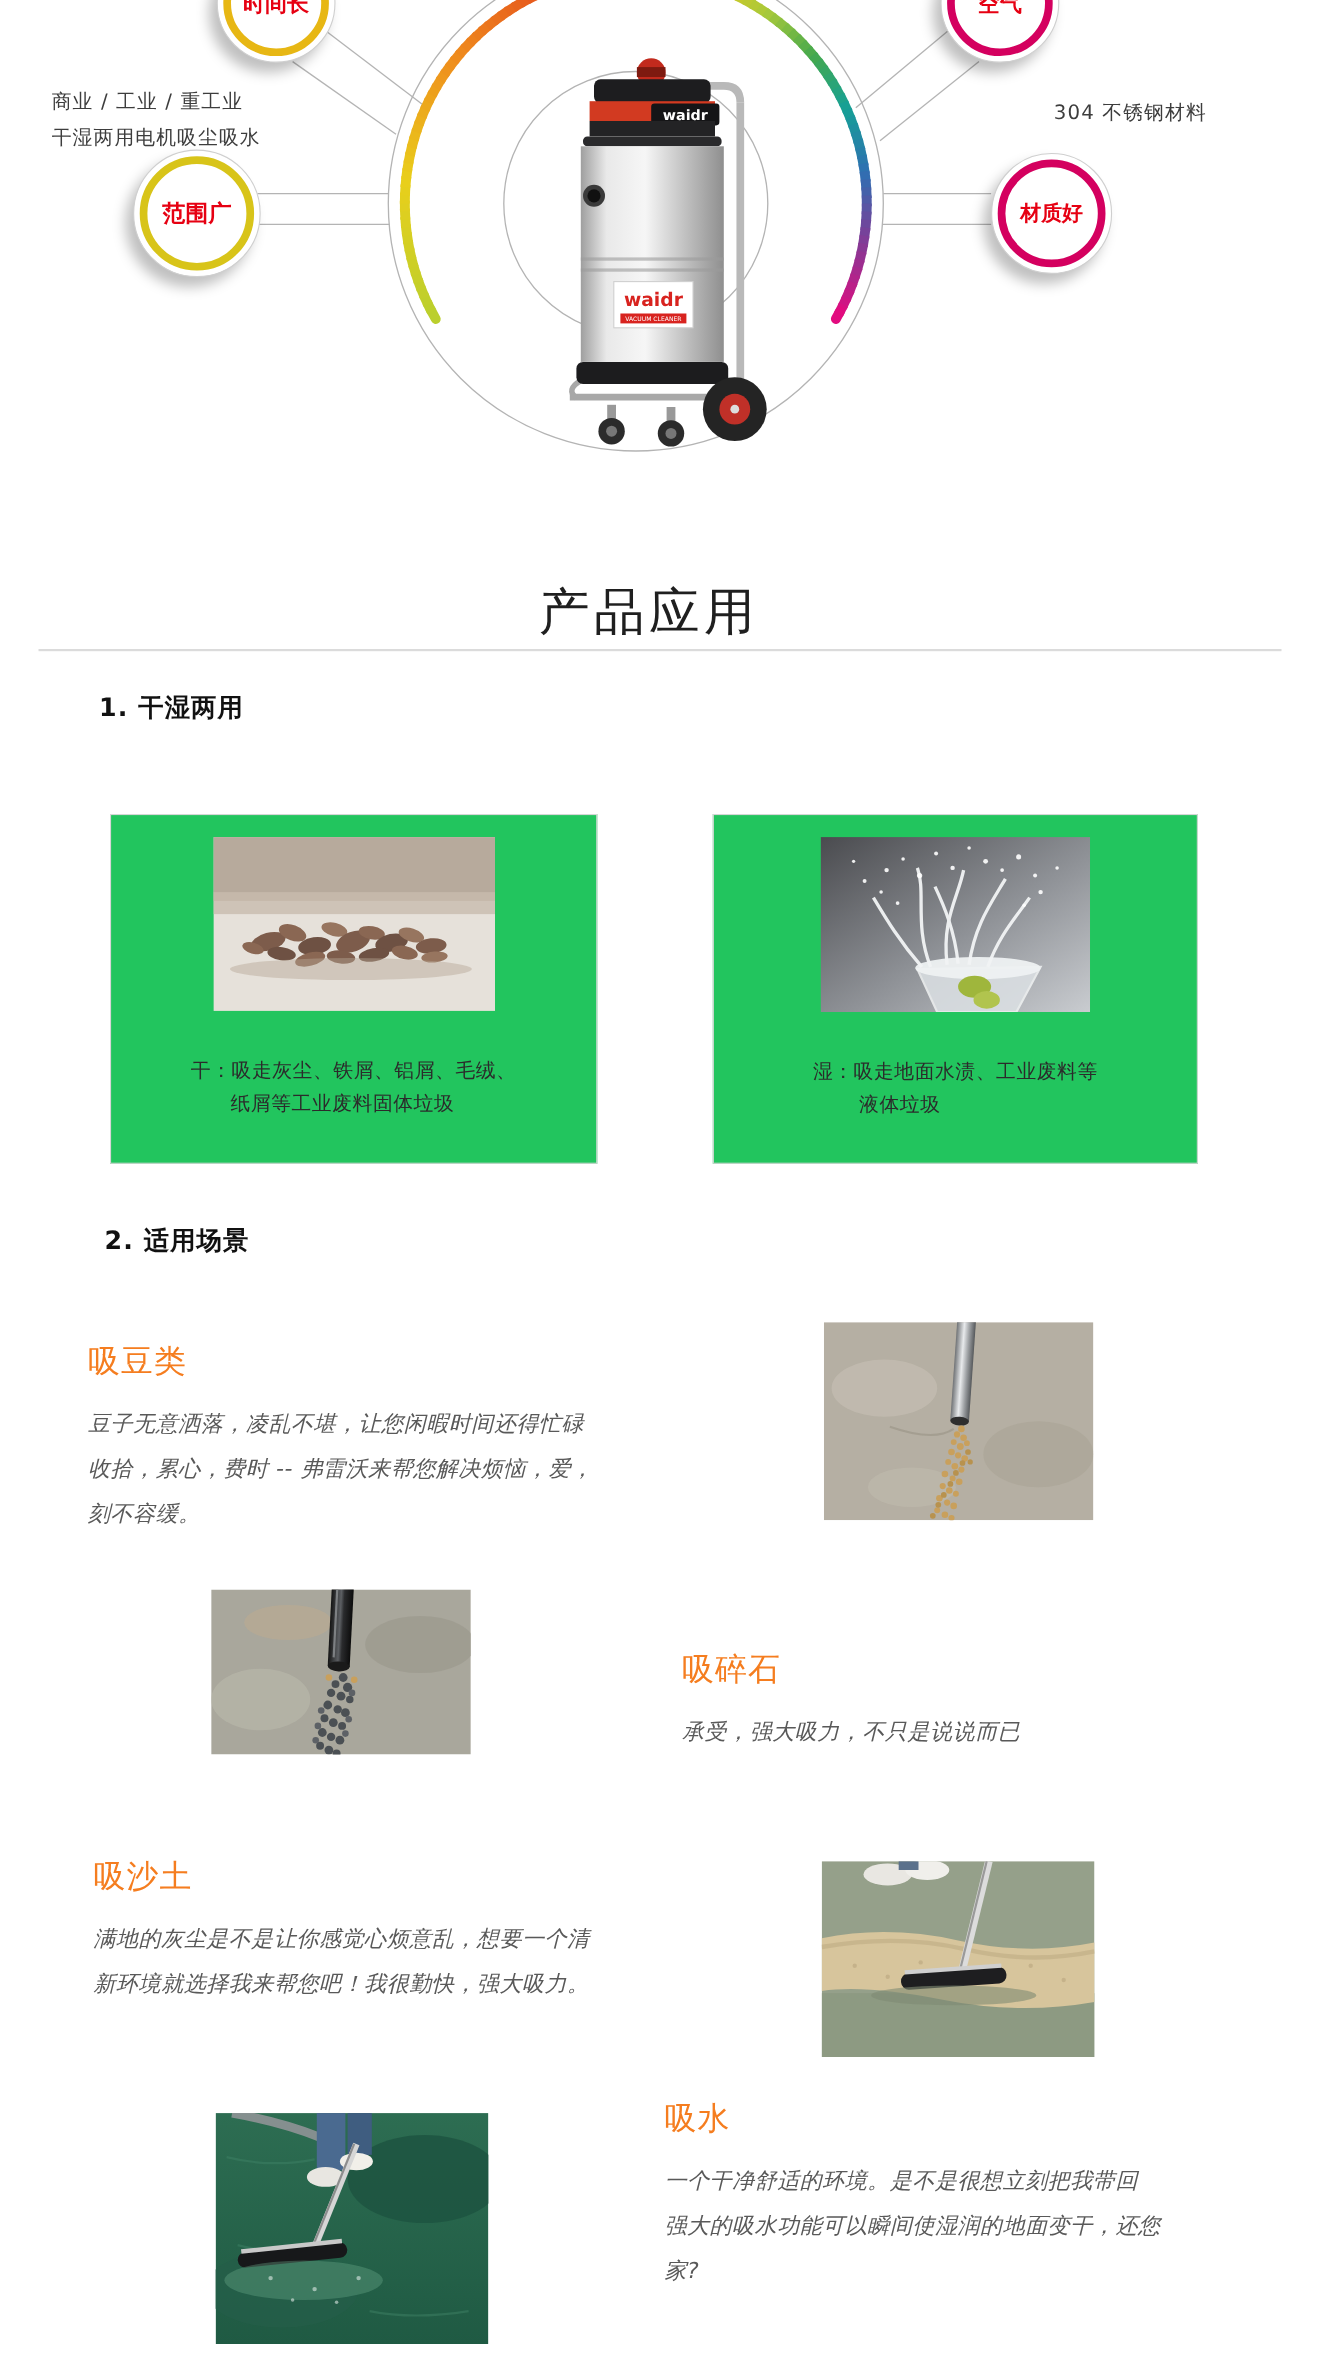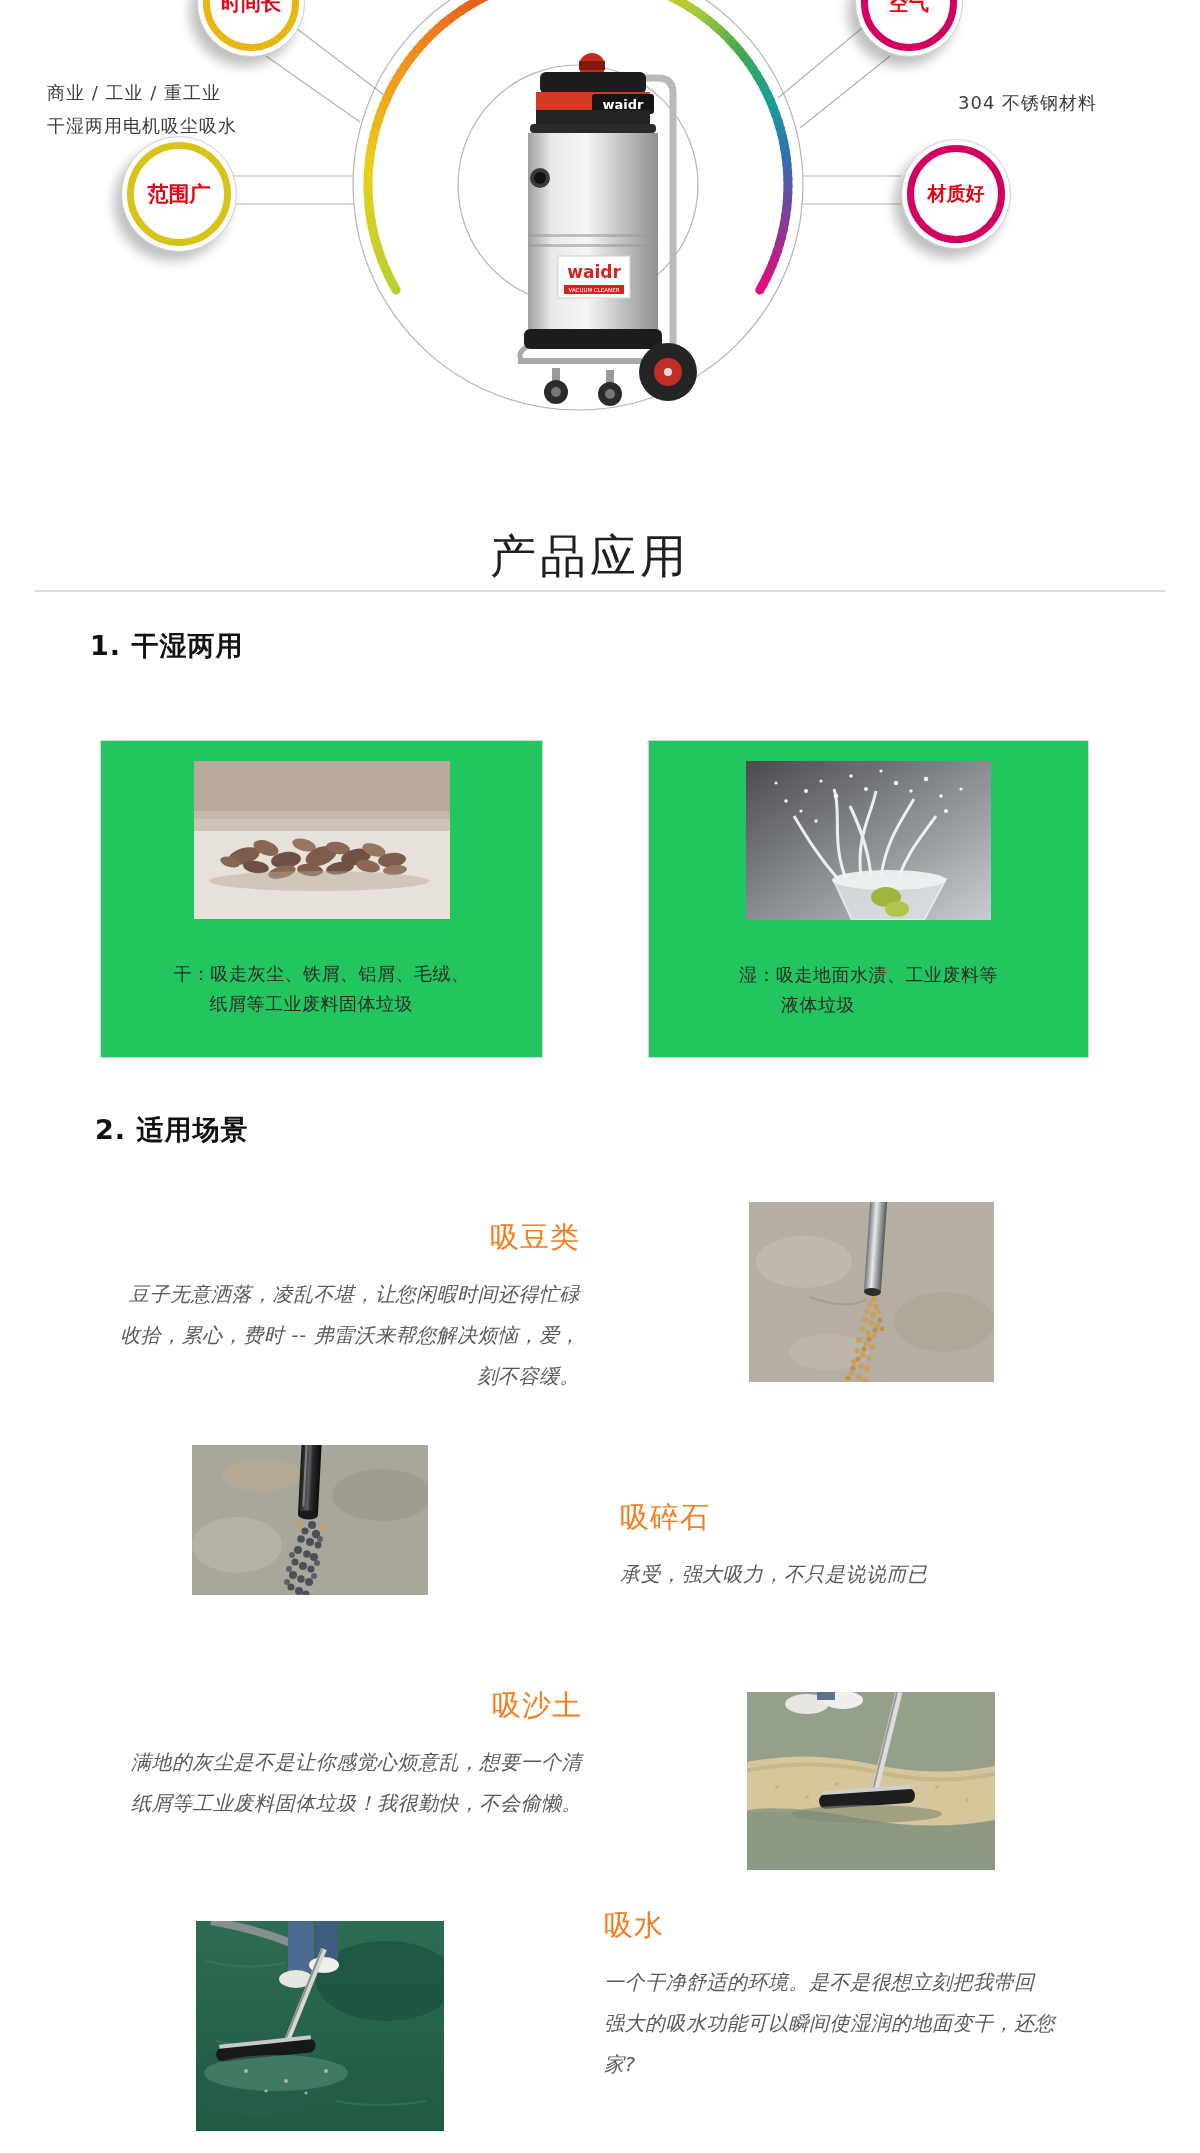--- a/index.html
+++ b/index.html
@@ -25,38 +25,38 @@
   #note-left{left:47px;top:76px;}
   #note-right{left:958px;top:86px;}
 
   #product{position:absolute;left:500px;top:48px;}
 
   
   #main-title{position:absolute;left:0;top:526px;width:1180px;text-align:center;
               font-size:46px;color:#1f1f1f;letter-spacing:4px;font-weight:500;}
   #title-rule{position:absolute;left:35px;top:590px;width:1130px;height:2px;background:#dbdbdb;}
 
-  .sec-heading{position:absolute;font-size:27px;font-weight:bold;color:#111;letter-spacing:1px;}
+  .sec-heading{position:absolute;font-size:23px;font-weight:bold;color:#111;letter-spacing:1px;}
   #heading-1{left:90px;top:628px;}
   #heading-2{left:95px;top:1112px;}
 
   
   .card{position:absolute;border:1px solid #d6d6d6;background:#22c55e;}
   #card-dry{left:100px;top:740px;width:441px;height:316px;}
   #card-wet{left:648px;top:740px;width:439px;height:316px;}
   .card .photo{display:block;margin:20px auto 0 auto;}
   .card .caption{margin-top:40px;font-size:18px;color:#2b2b2b;line-height:30px;
                  width:fit-content;margin-left:auto;margin-right:auto;letter-spacing:.5px;}
   .card .cap2{padding-left:42px;}
   #card-dry .cap2{padding-left:36px;}
 
   
   .scene-title{font-size:29px;color:#f57d1f;letter-spacing:1px;}
   .scene-para{margin-top:16px;font-size:20px;color:#595959;line-height:41px;letter-spacing:.5px;font-style:italic;}
-  .t-right{text-align:right;}
+  .t-right{}
   .t-left{text-align:left;}
   #scene-text-1{position:absolute;left:80px;top:1218px;width:500px;}
   #scene-text-2{position:absolute;left:620px;top:1498px;width:445px;}
   #scene-text-3{position:absolute;left:85px;top:1686px;width:497px;}
   #scene-text-4{position:absolute;left:604px;top:1906px;width:470px;}
 
   .scene-photo{position:absolute;}
   #photo-beans{left:749px;top:1202px;}
   #photo-gravel{left:192px;top:1445px;}
   #photo-sand{left:747px;top:1692px;}
@@ -471,21 +471,21 @@
     <div class="scene-title">吸碎石</div>
     <div class="scene-para">
       <div>承受，强大吸力，不只是说说而已</div>
     </div>
   </div>
 
   <div id="scene-text-3" class="t-right">
     <div class="scene-title">吸沙土</div>
     <div class="scene-para">
       <div>满地的灰尘是不是让你感觉心烦意乱，想要一个清</div>
-      <div>纸屑等工业废料固体垃圾！我很勤快，不会偷懒。</div>
+      <div>新环境就选择我来帮您吧！我很勤快，强大吸力。</div>
     </div>
   </div>
   <svg class="scene-photo" id="photo-sand" width="248" height="178" viewBox="0 0 248 178">
     <rect width="248" height="178" fill="#95a08a"></rect>
     <rect y="120" width="248" height="58" fill="#8d9a82"></rect>
     <ellipse cx="60" cy="12" rx="22" ry="10" fill="#e9e7e2"></ellipse>
     <ellipse cx="96" cy="8" rx="20" ry="9" fill="#f0efeb"></ellipse>
     <rect x="70" y="0" width="18" height="8" fill="#5b718c"></rect>
     <path d="M0 70 Q60 58 124 72 T248 74 L248 128 Q180 140 110 126 T0 118 Z" fill="#d7c59c"></path>
     <path d="M0 78 Q70 66 130 80 T248 82" stroke="#c4b189" stroke-width="4" fill="none" opacity=".8"></path>

